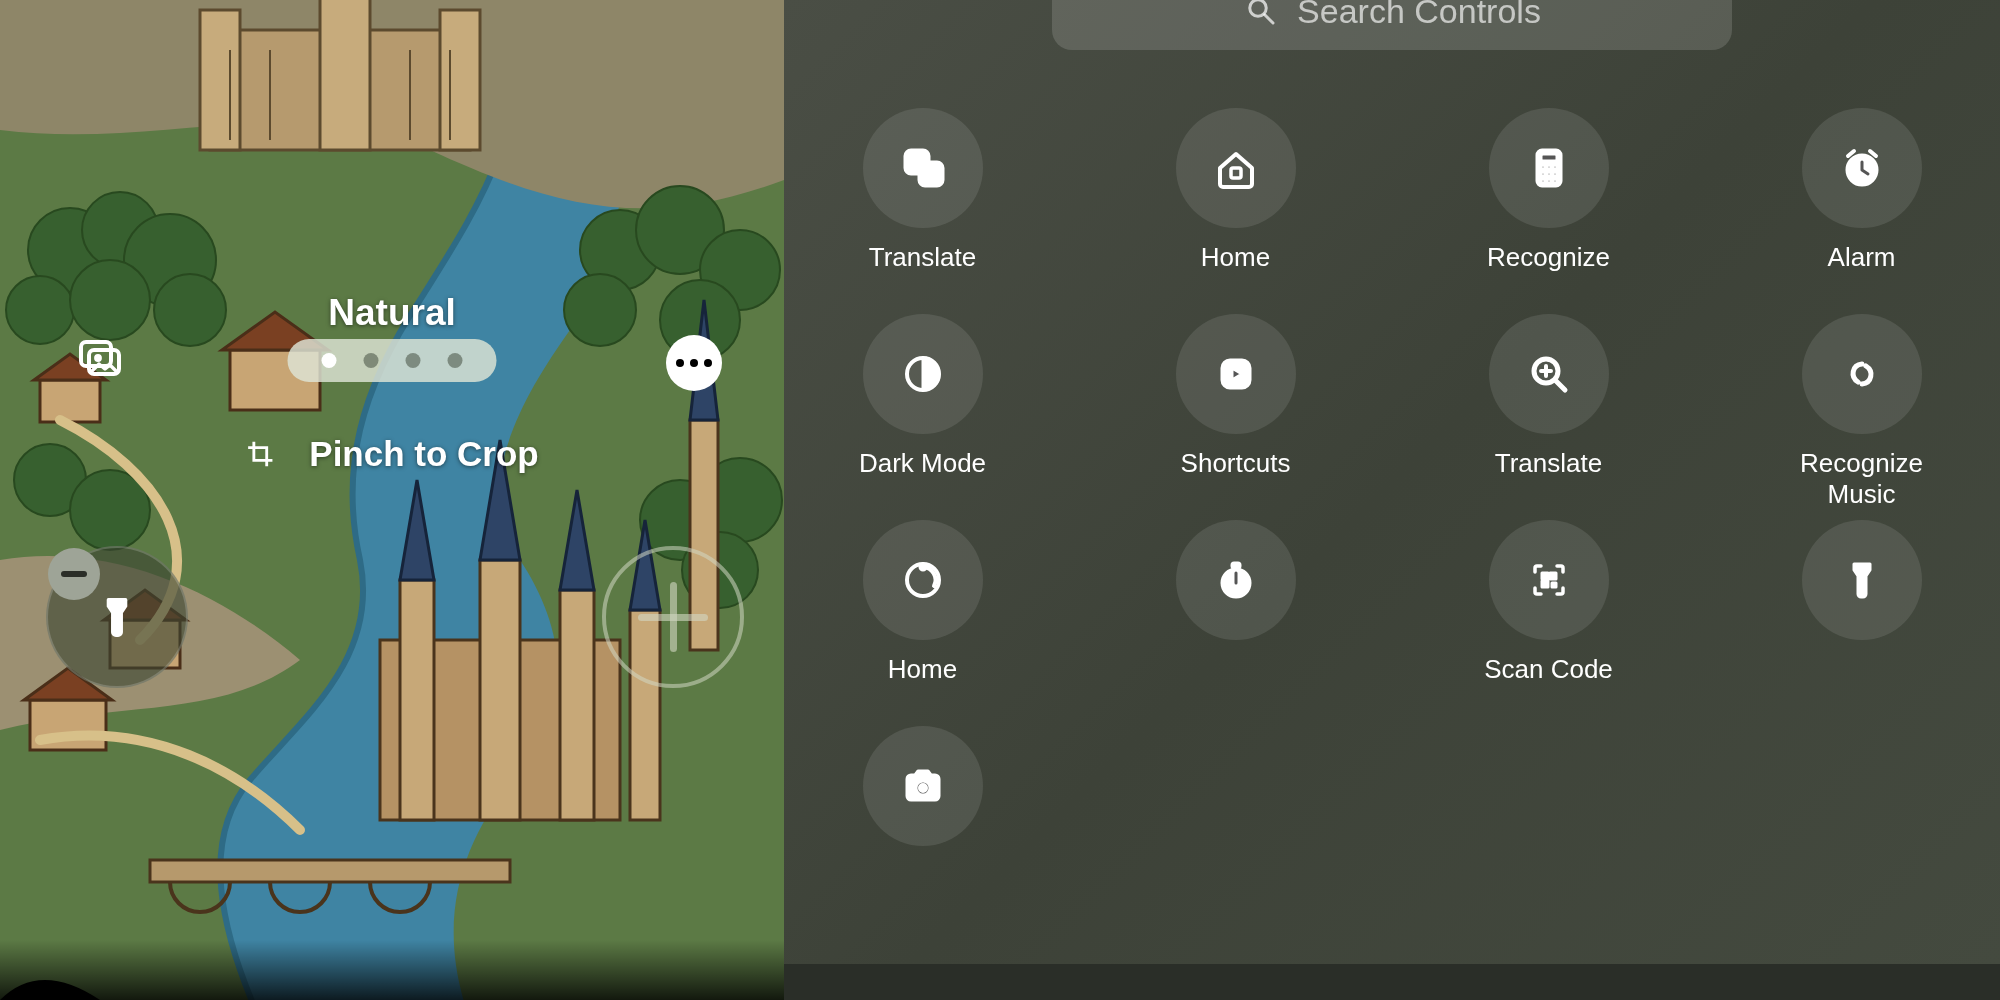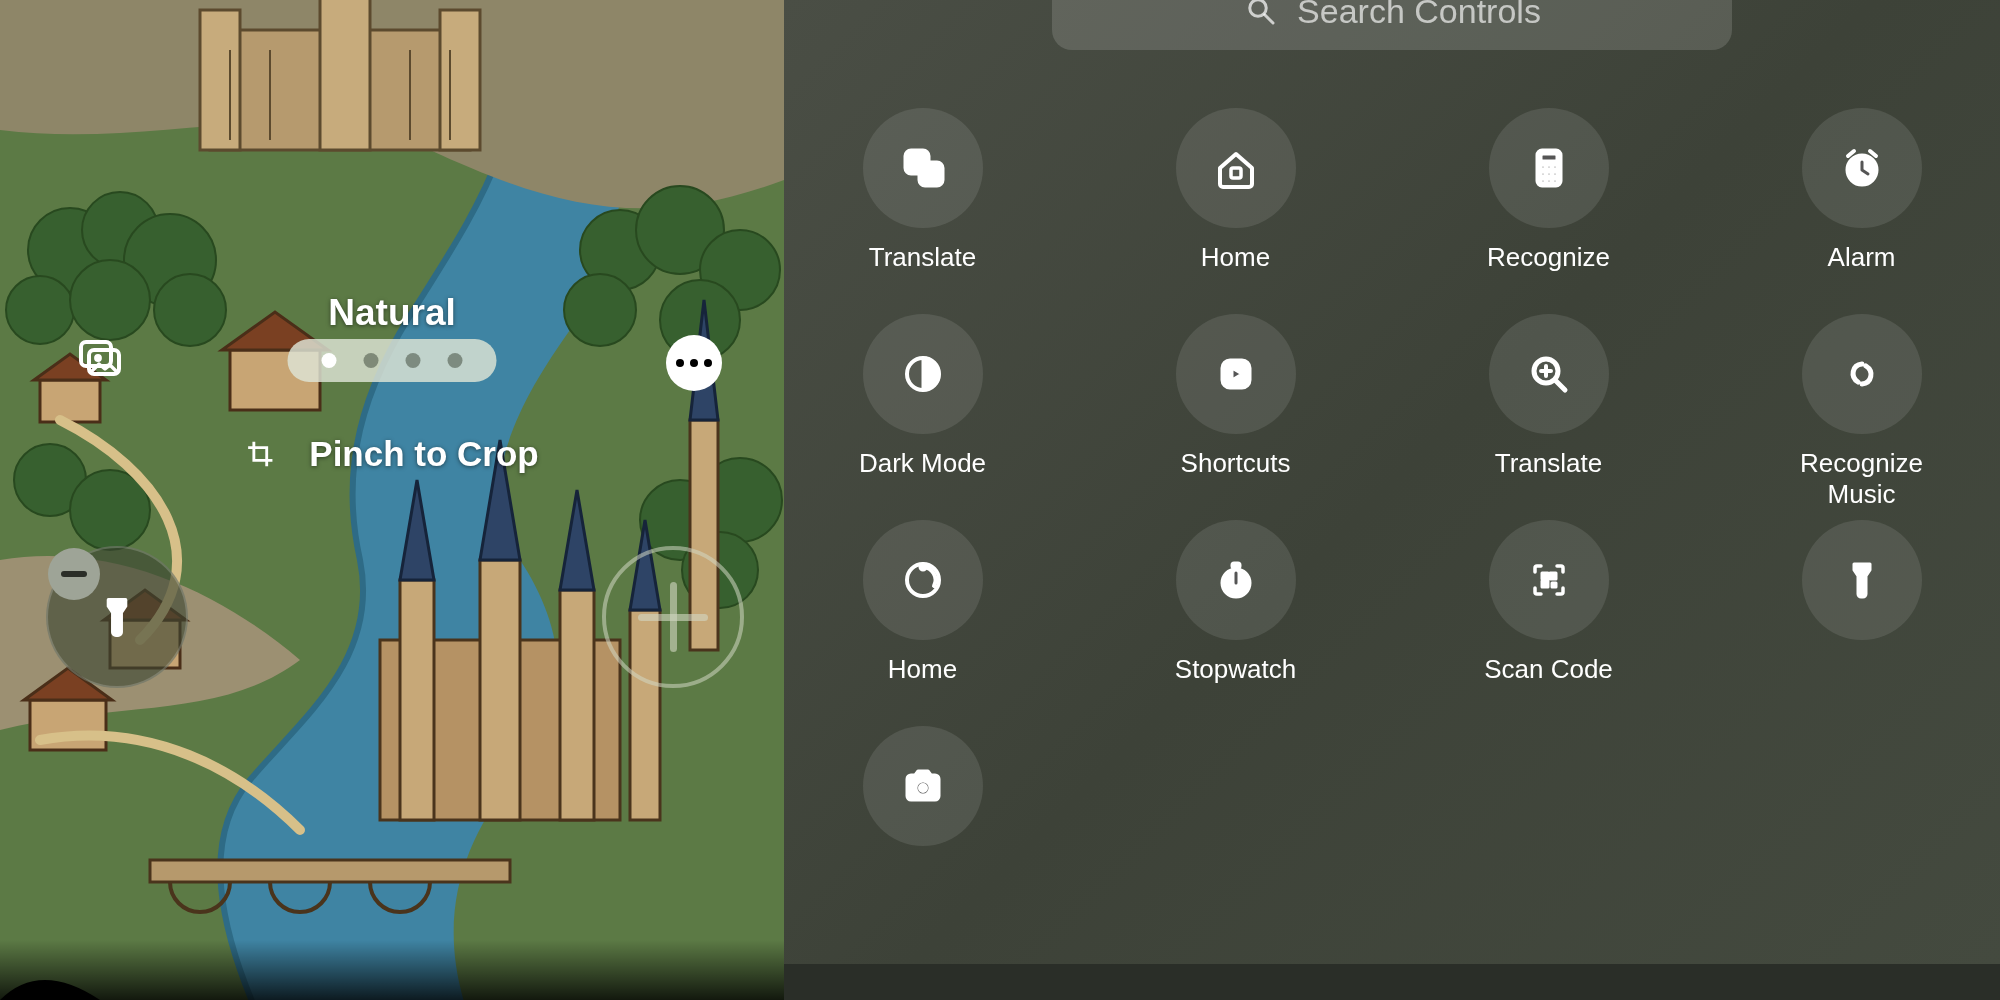--- a/index.html
+++ b/index.html
@@ -412,23 +412,20 @@
           <div class="lab-wrap">
               <span class="tlabel">Home</span>
             </div>
         </div>
         <div class="tile">
           <div class="circ">
               <svg class="ico" viewBox="0 0 48 48">
                 <use href="#i-stopwatch"></use>
               </svg>
             </div>
-          <div class="lab-wrap">
-              <span class="tlabel">Stopwatch</span>
-            </div>
         </div>
         <div class="tile">
           <div class="circ">
               <svg class="ico" viewBox="0 0 48 48">
                 <use href="#i-scancode"></use>
               </svg>
             </div>
           <div class="lab-wrap">
               <span class="tlabel">Scan Code</span>
             </div>

